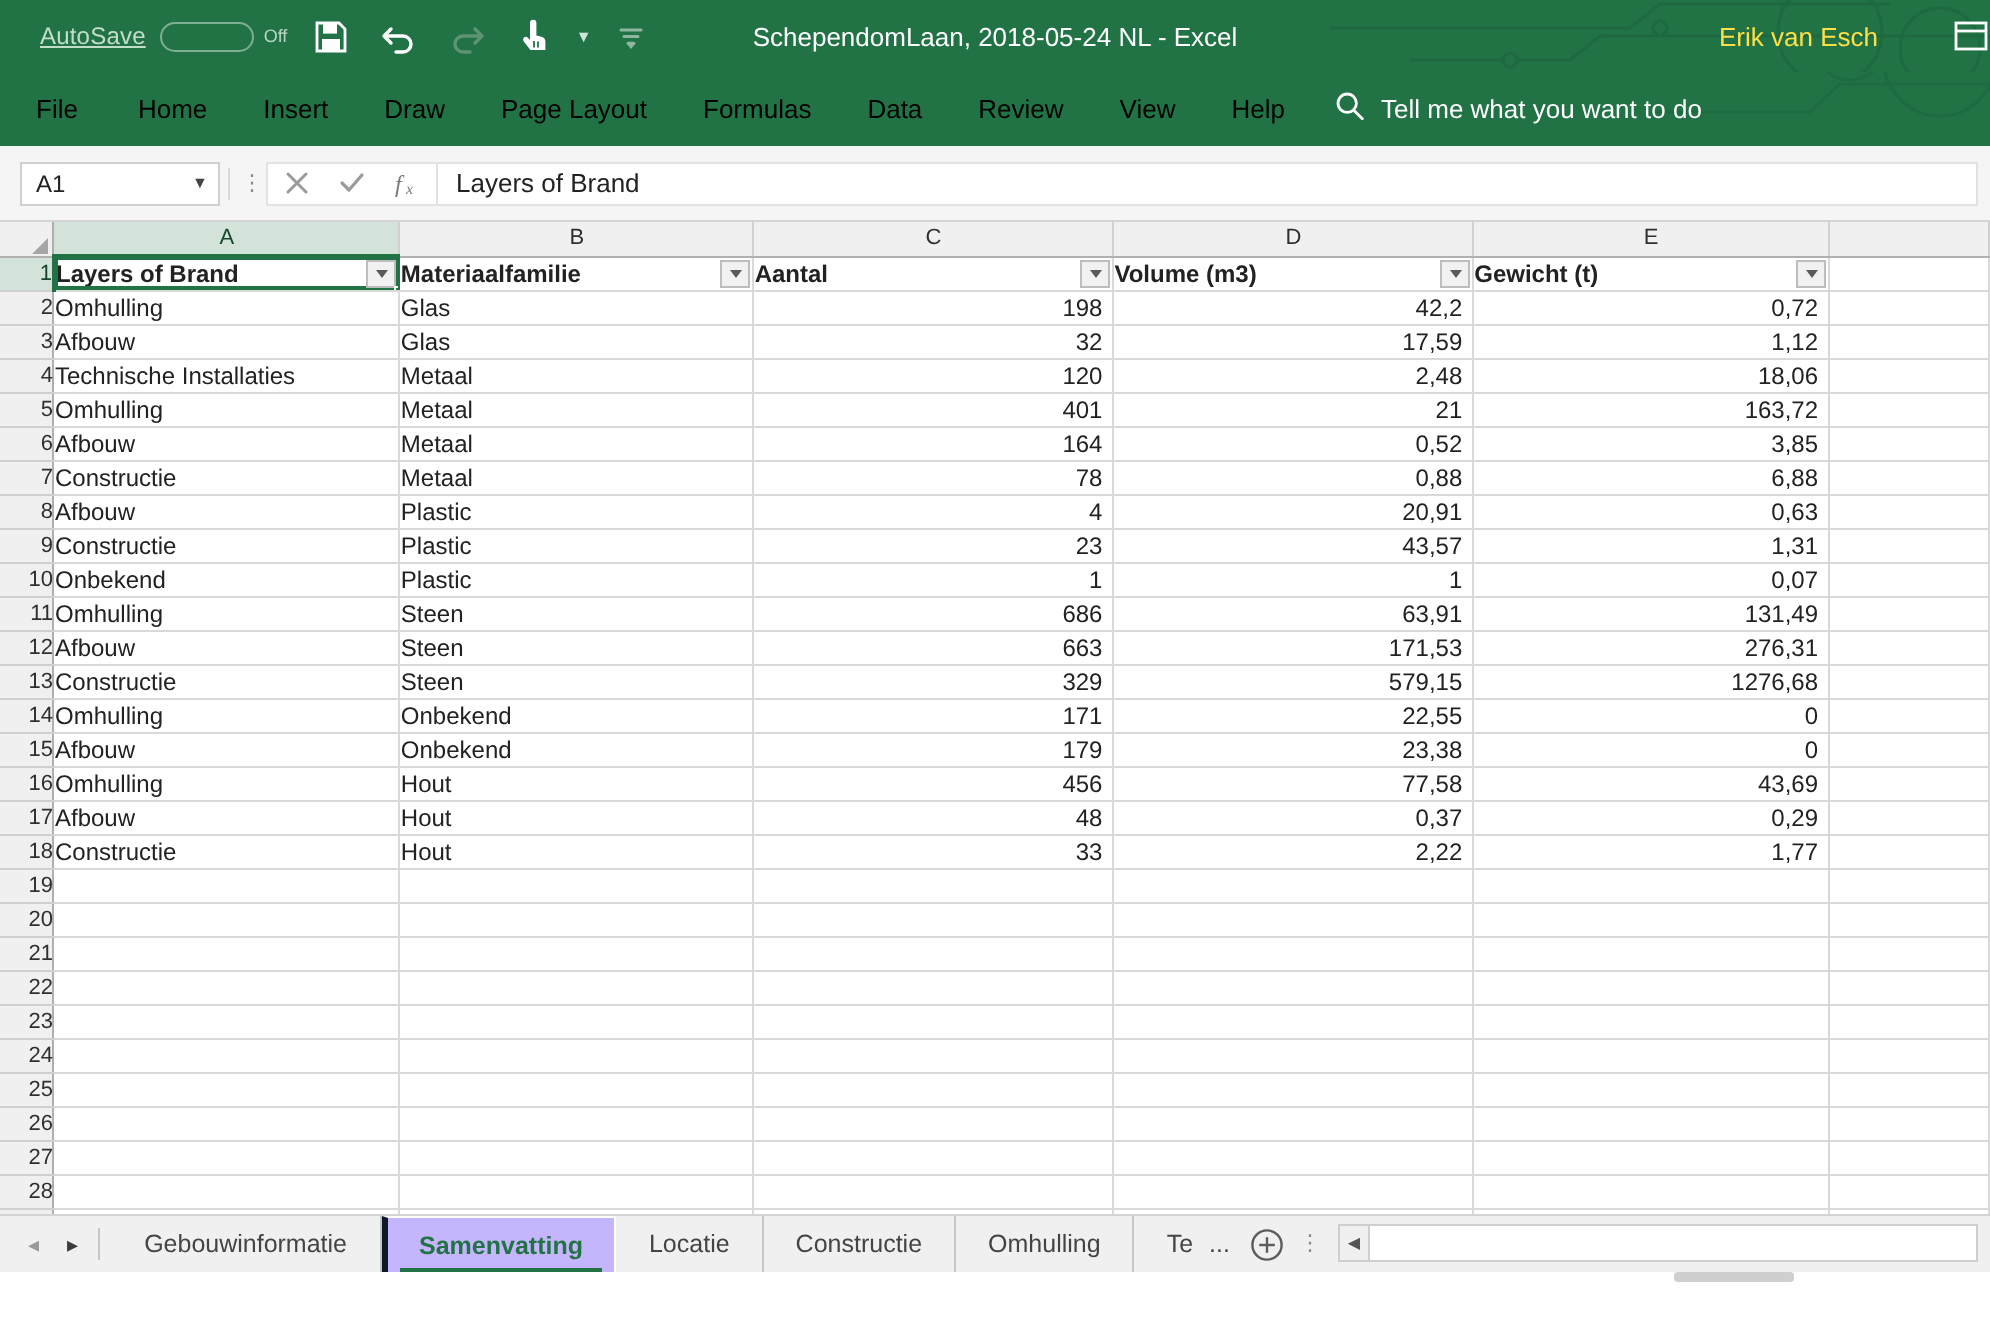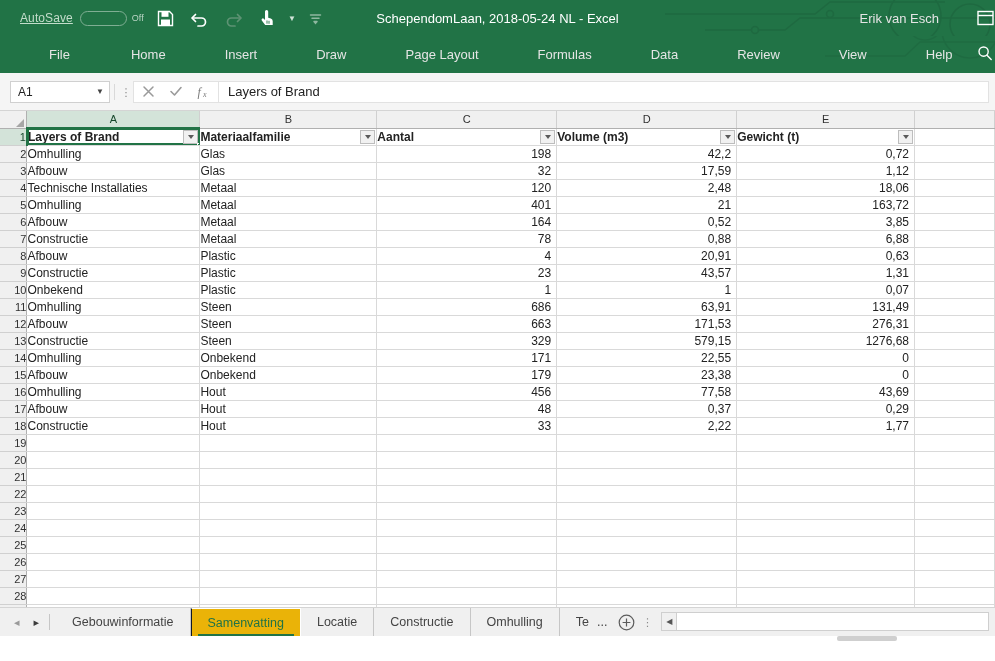--- a/index.html
+++ b/index.html
@@ -55,41 +55,41 @@
   .qat-caret {
     width: 14px; height: 30px;
     display: flex; align-items: center; justify-content: center;
     color: #cfe3d7; font-size: 8px;
   }
   .title-text {
     position: absolute; left: 0; right: 0; text-align: center;
     color: #ffffff; font-size: 13px; z-index: 2; pointer-events: none;
   }
   .user-name {
-    position: absolute; right: 56px; color: #e5e5e5; font-size: 13px; z-index: 2;
+    position: absolute; right: 56px; color: #fde047; font-size: 13px; z-index: 2;
   }
   .tb-right-icon {
     position: absolute; right: 0px; top: 9px; color: #ffffff; z-index: 2;
   }
 
   
   .ribbon {
     height: 37px;
     background: #217346;
     display: flex;
     align-items: center;
     position: relative;
     overflow: hidden;
   }
   .rb-deco { position: absolute; top: -20px; right: 0; width: 300px; height: 60px; opacity: .35; pointer-events: none; }
   .rtab {
-    color: #e5e5e5; font-size: 13px;
+    color: #000000; font-size: 13px;
     padding: 0 14px; height: 37px;
     display: flex; align-items: center;
-    white-space: nowrap; z-index: 2; margin-left: 31px;
+    white-space: nowrap; z-index: 2;
   }
   .rtab.file { padding-left: 18px; padding-right: 16px; }
   .tellme {
     display: flex; align-items: center; gap: 8px;
     margin-left: 10px; z-index: 2; color: #ffffff; font-size: 13px;
     white-space: nowrap;
   }
 
   
   .formula-bar {
@@ -219,24 +219,24 @@
   .tab-sep { width: 1px; background: #c6c6c6; margin: 6px 6px 6px 4px; }
   .stab {
     display: flex; align-items: center;
     padding: 0 16px;
     font-size: 12.5px; color: #444;
     border-right: 1px solid #c6c6c6;
     position: relative;
     white-space: nowrap;
   }
   .stab.active {
-    background: #eab308;
-    color: #217346; font-weight: normal;
+    background: #c4b5fd;
+    color: #217346; font-weight: bold;
     border-right: 1px solid #ffffff;
-    border-left: 1px solid #0f172a;
+    border-left: 3px solid #0f172a;
     border-top: 1px solid #ffffff;
   }
   .stab.active::after {
     content: ""; position: absolute; left: 6px; right: 6px; bottom: 0;
     height: 2px; background: #217346;
   }
   .stab.clip { padding-right: 2px; border-right: none; }
   .tab-ellipsis { display: flex; align-items: center; padding: 0 6px; color: #444; font-size: 12.5px; }
   .addsheet {
     display: flex; align-items: center; justify-content: center;

